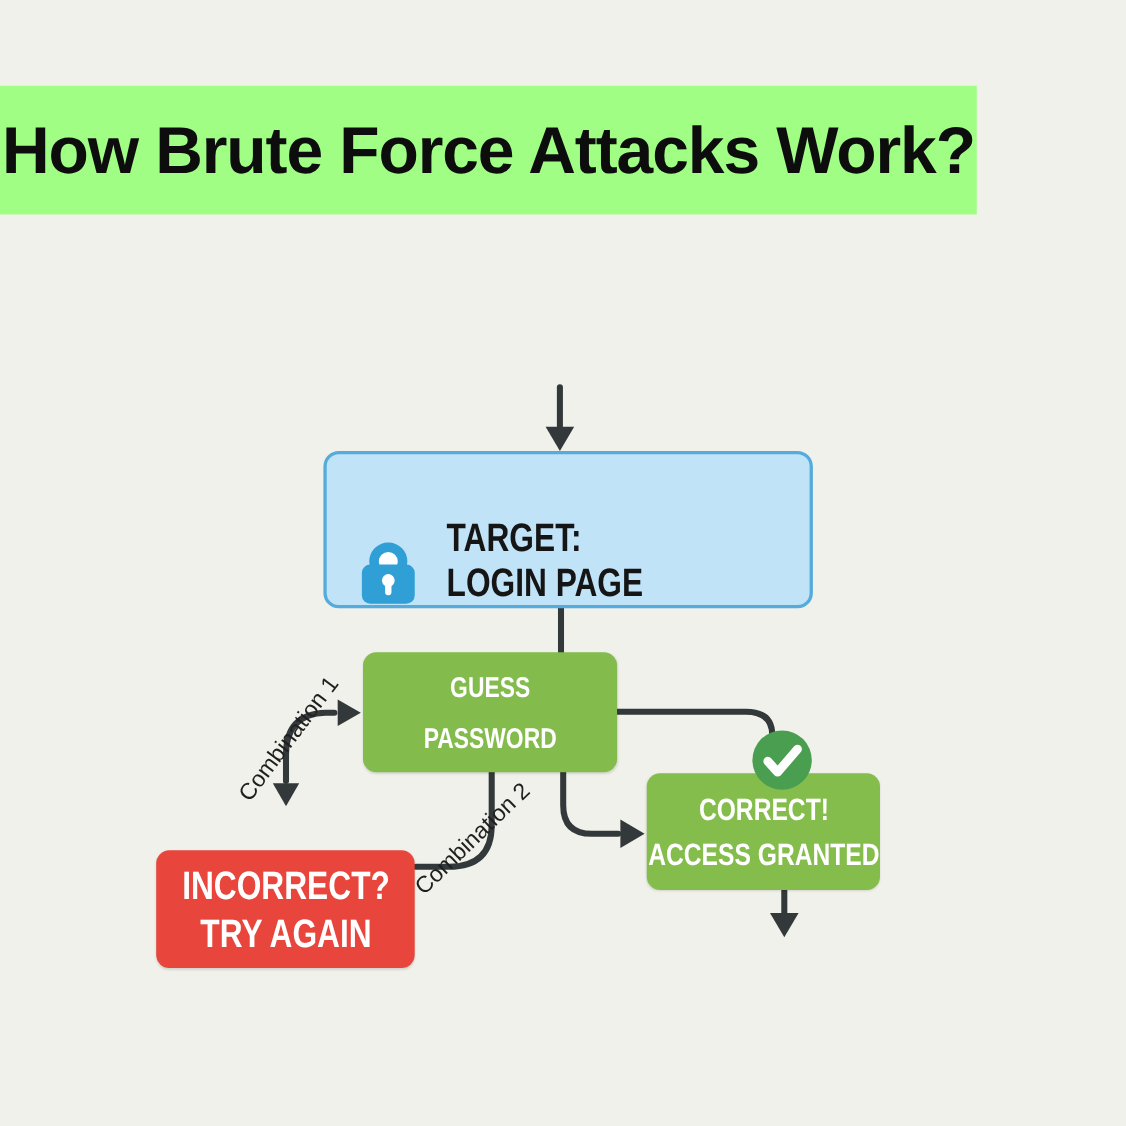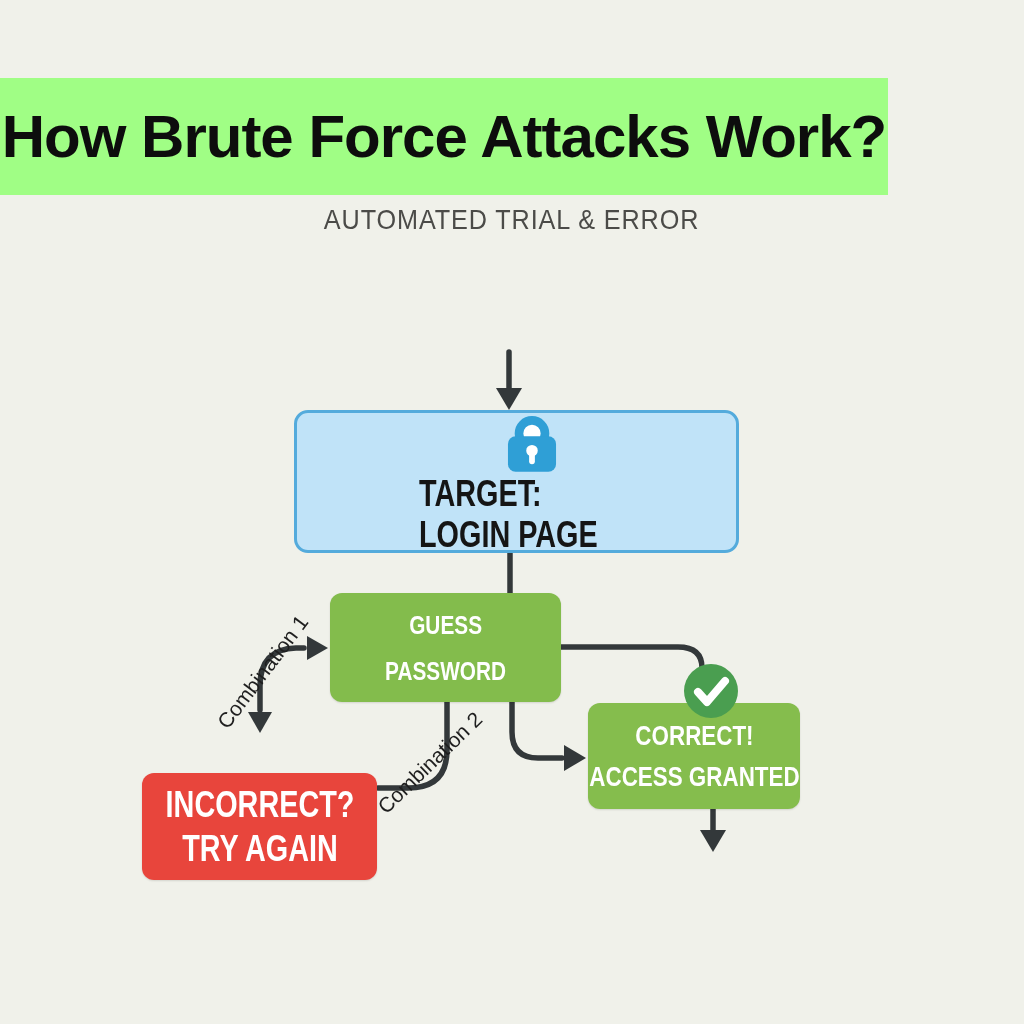--- a/index.html
+++ b/index.html
@@ -25,21 +25,21 @@
         align-items:center;justify-content:center;text-align:center;color:#fff;font-weight:bold;
         box-shadow:0 1px 2px rgba(0,0,0,0.12);}
   .ctext{display:inline-block;transform:scaleX(0.8);transform-origin:center center;white-space:nowrap;}
   .node .line{display:block;}
 
   .n-start{left:417px;top:274px;width:185px;height:77px;background:var(--blue,#2b9fd4);font-size:38px;}
   .n-end{left:628px;top:852px;width:170px;height:81px;background:var(--blue,#2b9fd4);font-size:38px;}
 
   .n-target{left:294px;top:410px;width:445px;height:143px;background:var(--lightblue,#c0e3f8);
             border:3px solid var(--lightblue-border,#54abdc);border-radius:14px;
-            flex-direction:column;justify-content:flex-start;box-sizing:border-box;box-shadow:none;}
+            flex-direction:row;justify-content:flex-start;box-sizing:border-box;box-shadow:none;align-items:flex-end;}
   .n-target .lock{margin-left:31px;width:50px;height:60px;flex:0 0 auto;}
   .n-target .ttext{margin-left:28px;color:#151515;font-size:36px;line-height:41px;text-align:left;
                    transform:scaleX(0.8);transform-origin:left center;font-weight:bold;white-space:nowrap;}
 
   .n-guess{left:330px;top:593px;width:231px;height:109px;background:var(--green,#83bc4c);
            font-size:26px;line-height:46px;}
   .n-incorrect{left:142px;top:773px;width:235px;height:107px;background:var(--red,#e8453c);
                font-size:36px;line-height:44px;}
   .n-correct{left:588px;top:703px;width:212px;height:106px;background:var(--green2,#85bd4d);
              font-size:28px;line-height:41px;}
@@ -51,23 +51,20 @@
   .el-1{left:263px;top:672px;transform:translate(-50%,-50%) rotate(-53deg);}
   .el-2{left:430px;top:763px;transform:translate(-50%,-50%) rotate(-44deg);}
 </style>
 </head>
 <body>
 
 <div class="canvas">
 
   <div class="banner">
     <h1>How Brute Force Attacks Work?</h1>
-  </div>
-  <div class="subtitle">
-    <span class="ctext">AUTOMATED TRIAL &amp; ERROR</span>
   </div>
 
   <svg class="arrows" width="1024" height="1024" viewBox="0 0 1024 1024" aria-hidden="true">
 
     <path d="M 509 352 L 509 388"></path>
     <polygon points="496,388 522,388 509,410"></polygon>
 
     <path d="M 510 553 L 510 595"></path>
 
     <path d="M 447 701 L 447 750 Q 447 788 408 788 L 378 788"></path>

